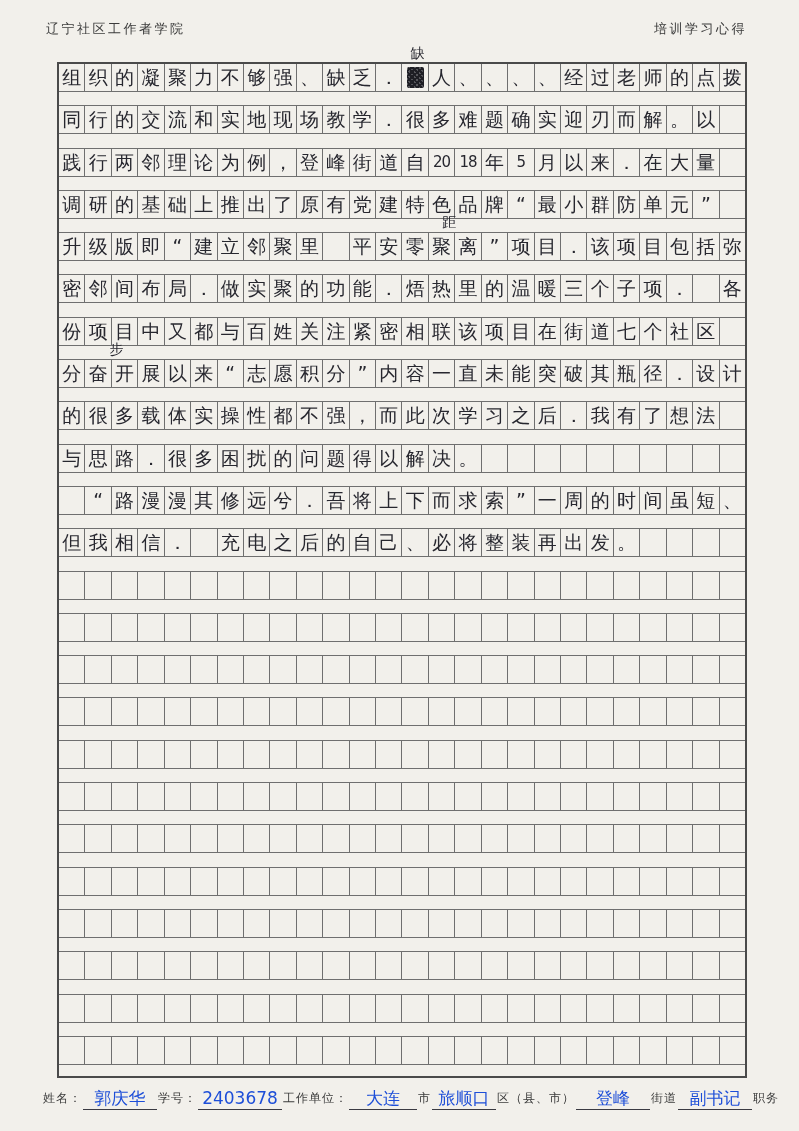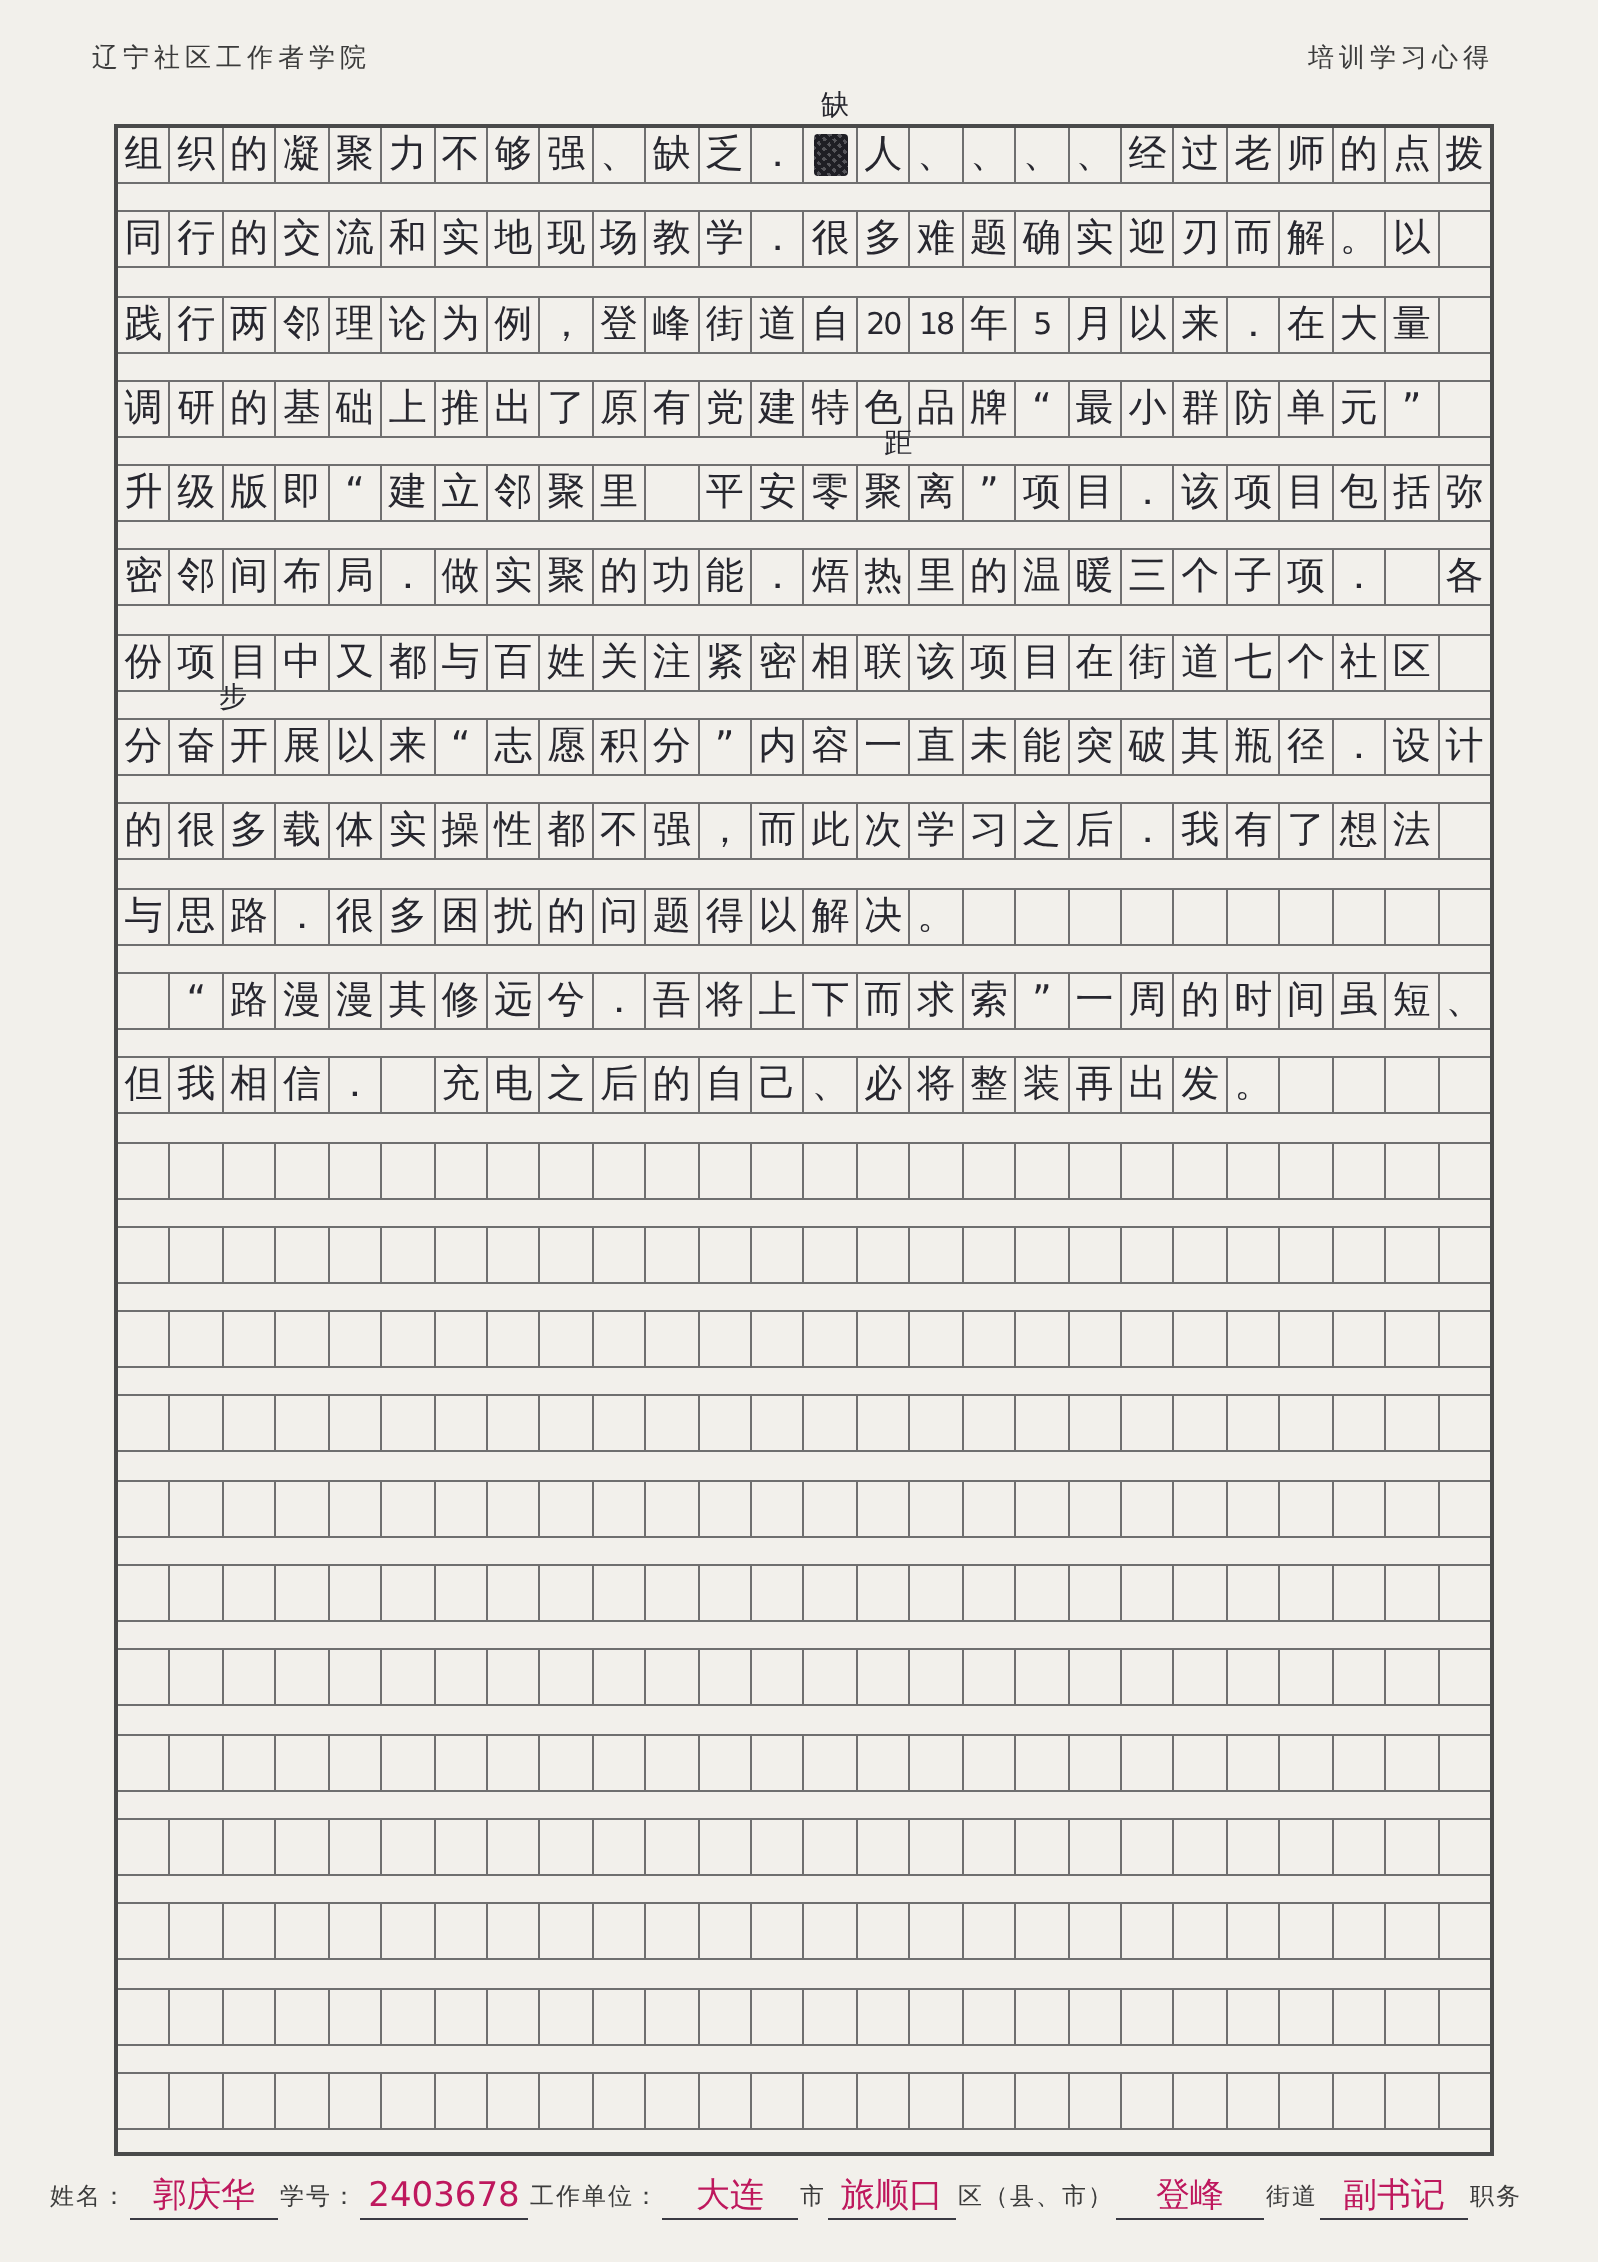--- a/index.html
+++ b/index.html
@@ -40,29 +40,29 @@
       repeating-linear-gradient(-40deg,#1e1e24 0 1.8px,transparent 1.8px 3.8px),
       #55555a;
     border-radius:2px;
   }
   .annotation{
     position:absolute;z-index:3;
     font-size:14px;line-height:1;color:#27272f;
     font-family:"DejaVu Sans", sans-serif;
   }
   #footer{
-    position:absolute;left:24px;top:1089px;width:744px;
+    position:absolute;left:36px;top:1089px;width:744px;
     display:flex;align-items:flex-end;
-    font-size:12px;white-space:nowrap;
+    font-size:12px;white-space:nowrap;justify-content:flex-end;
   }
   .f-label{margin:0 1px;padding-bottom:3px;letter-spacing:1px;}
   .f-value{
     display:inline-block;text-align:center;
     border-bottom:1.5px solid #3a3a42;
-    font-size:17px;line-height:1.1;color:#be185d;
+    font-size:17px;line-height:1.1;color:#1d4ed8;
     font-family:"DejaVu Sans", sans-serif;
     padding:0 3px 1px 3px;
   }
 </style>
 </head>
 <body>
 
 <div class="printed header-left">辽宁社区工作者学院</div>
 
 <div class="printed header-right">培训学习心得</div>

